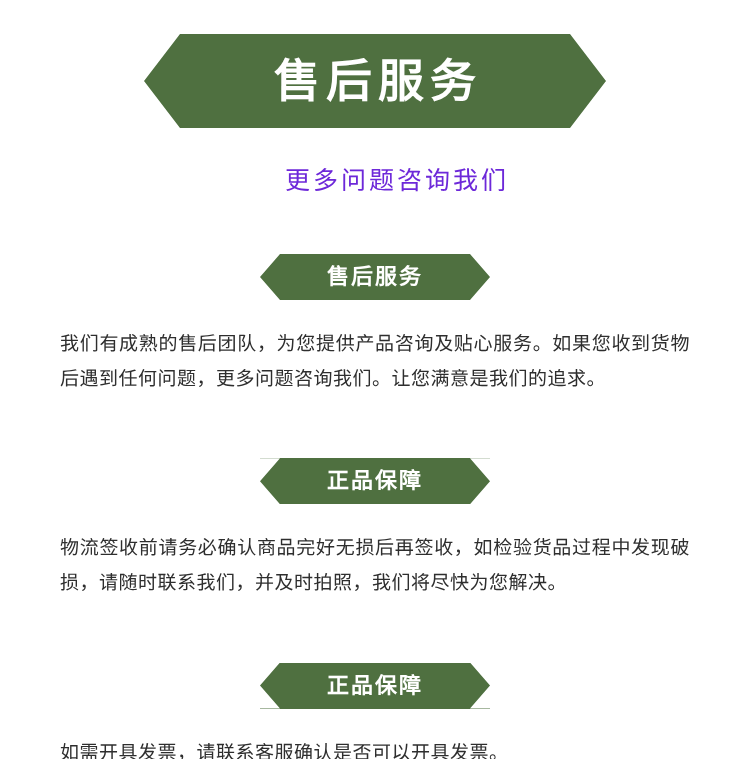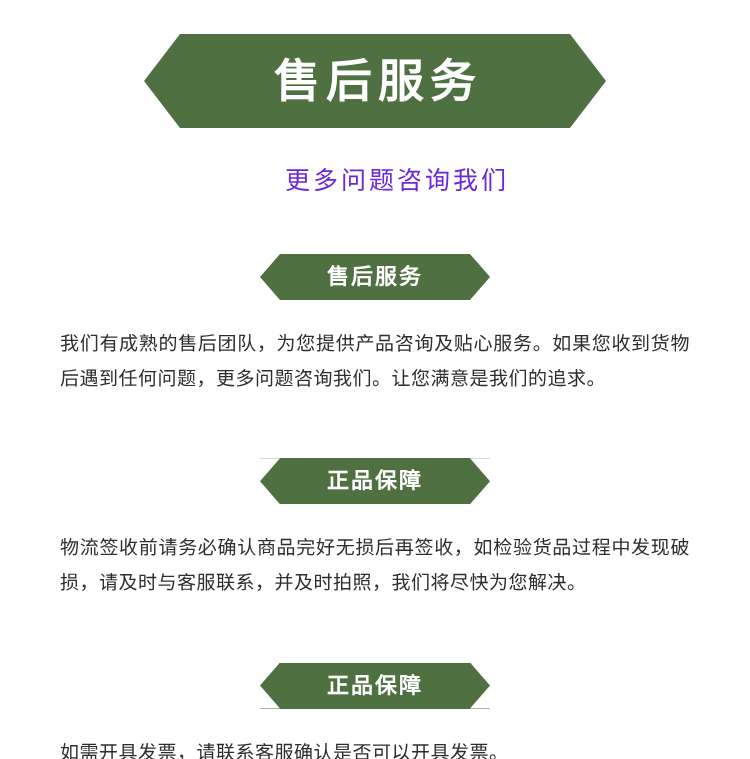--- a/index.html
+++ b/index.html
@@ -168,21 +168,21 @@
     </div>
   </div>
 
   <div class="section second">
     <div class="ribbon-wrap">
       <div class="ribbon">
         <span class="ribbon-label">正品保障</span>
       </div>
     </div>
     <div class="section-body">
-      <p>物流签收前请务必确认商品完好无损后再签收，如检验货品过程中发现破损，请及时与客服联系，并及时拍照，我们将尽快为您解决。</p>
+      <p>物流签收前请务必确认商品完好无损后再签收，如检验货品过程中发现破损，请随时联系我们，并及时拍照，我们将尽快为您解决。</p>
     </div>
   </div>
 
   <div class="section third">
     <div class="ribbon-wrap">
       <div class="ribbon">
         <span class="ribbon-label">正品保障</span>
       </div>
     </div>
     <div class="section-body">

